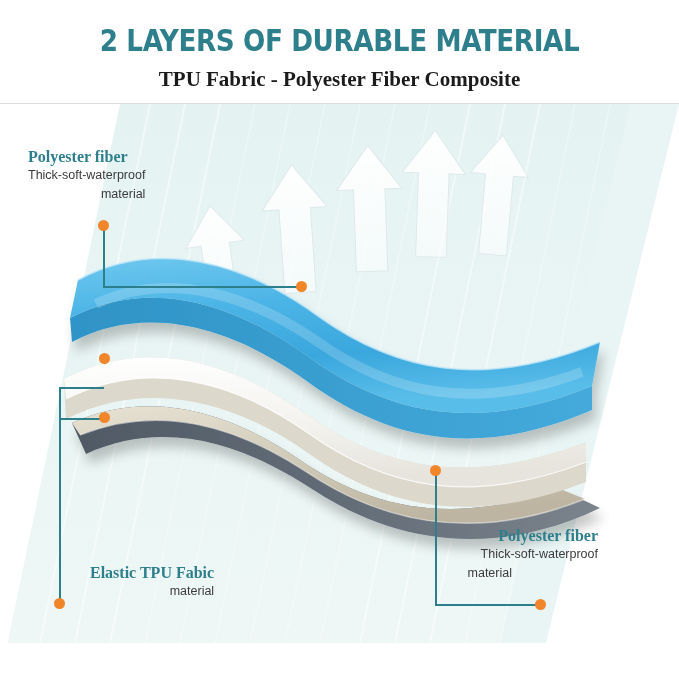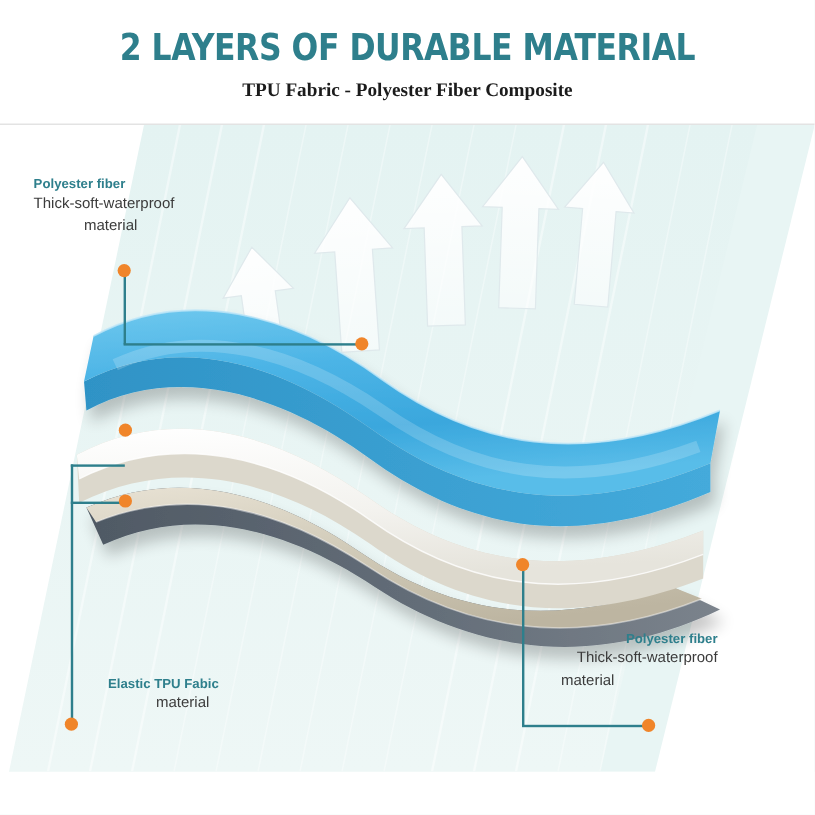--- a/index.html
+++ b/index.html
@@ -72,46 +72,47 @@
     letter-spacing: -0.4px;
     color: #2e7f8c;
     font-stretch: condensed;
     transform: scaleX(0.94);
   }
   .subtitle {
     margin: 0;
     padding-top: 9px;
     font-family: "Liberation Serif", serif;
     font-weight: bold;
-    font-size: 16px;
+    font-size: 21px;
     color: #1b1b1b;
   }
   .header-rule {
     position: absolute;
     left: 0; top: 103px; width: 679px; height: 1px;
     background: #dcdcdc;
   }
 
   
   .anno { position: absolute; }
   .anno .title-line {
-    font-family: Liberation Sans, sans-serif;
+    font-family: Liberation Serif, serif;
     font-weight: bold;
-    font-size: 11px;
+    font-size: 16px;
     color: #2e7f8c;
     white-space: nowrap;
     margin: 0;
   }
   .anno .sub-line {
     font-family: "Liberation Sans", sans-serif;
     font-size: 12.5px;
     color: #3b3b3b;
     white-space: nowrap;
     margin: 0;
     line-height: 1.55;
+    text-align: right;
   }
   .anno.right-align { text-align: right; }
 
   .dot {
     position: absolute;
     width: 11px; height: 11px;
     border-radius: 50%;
     background: #f0852a;
   }
   .leader {

